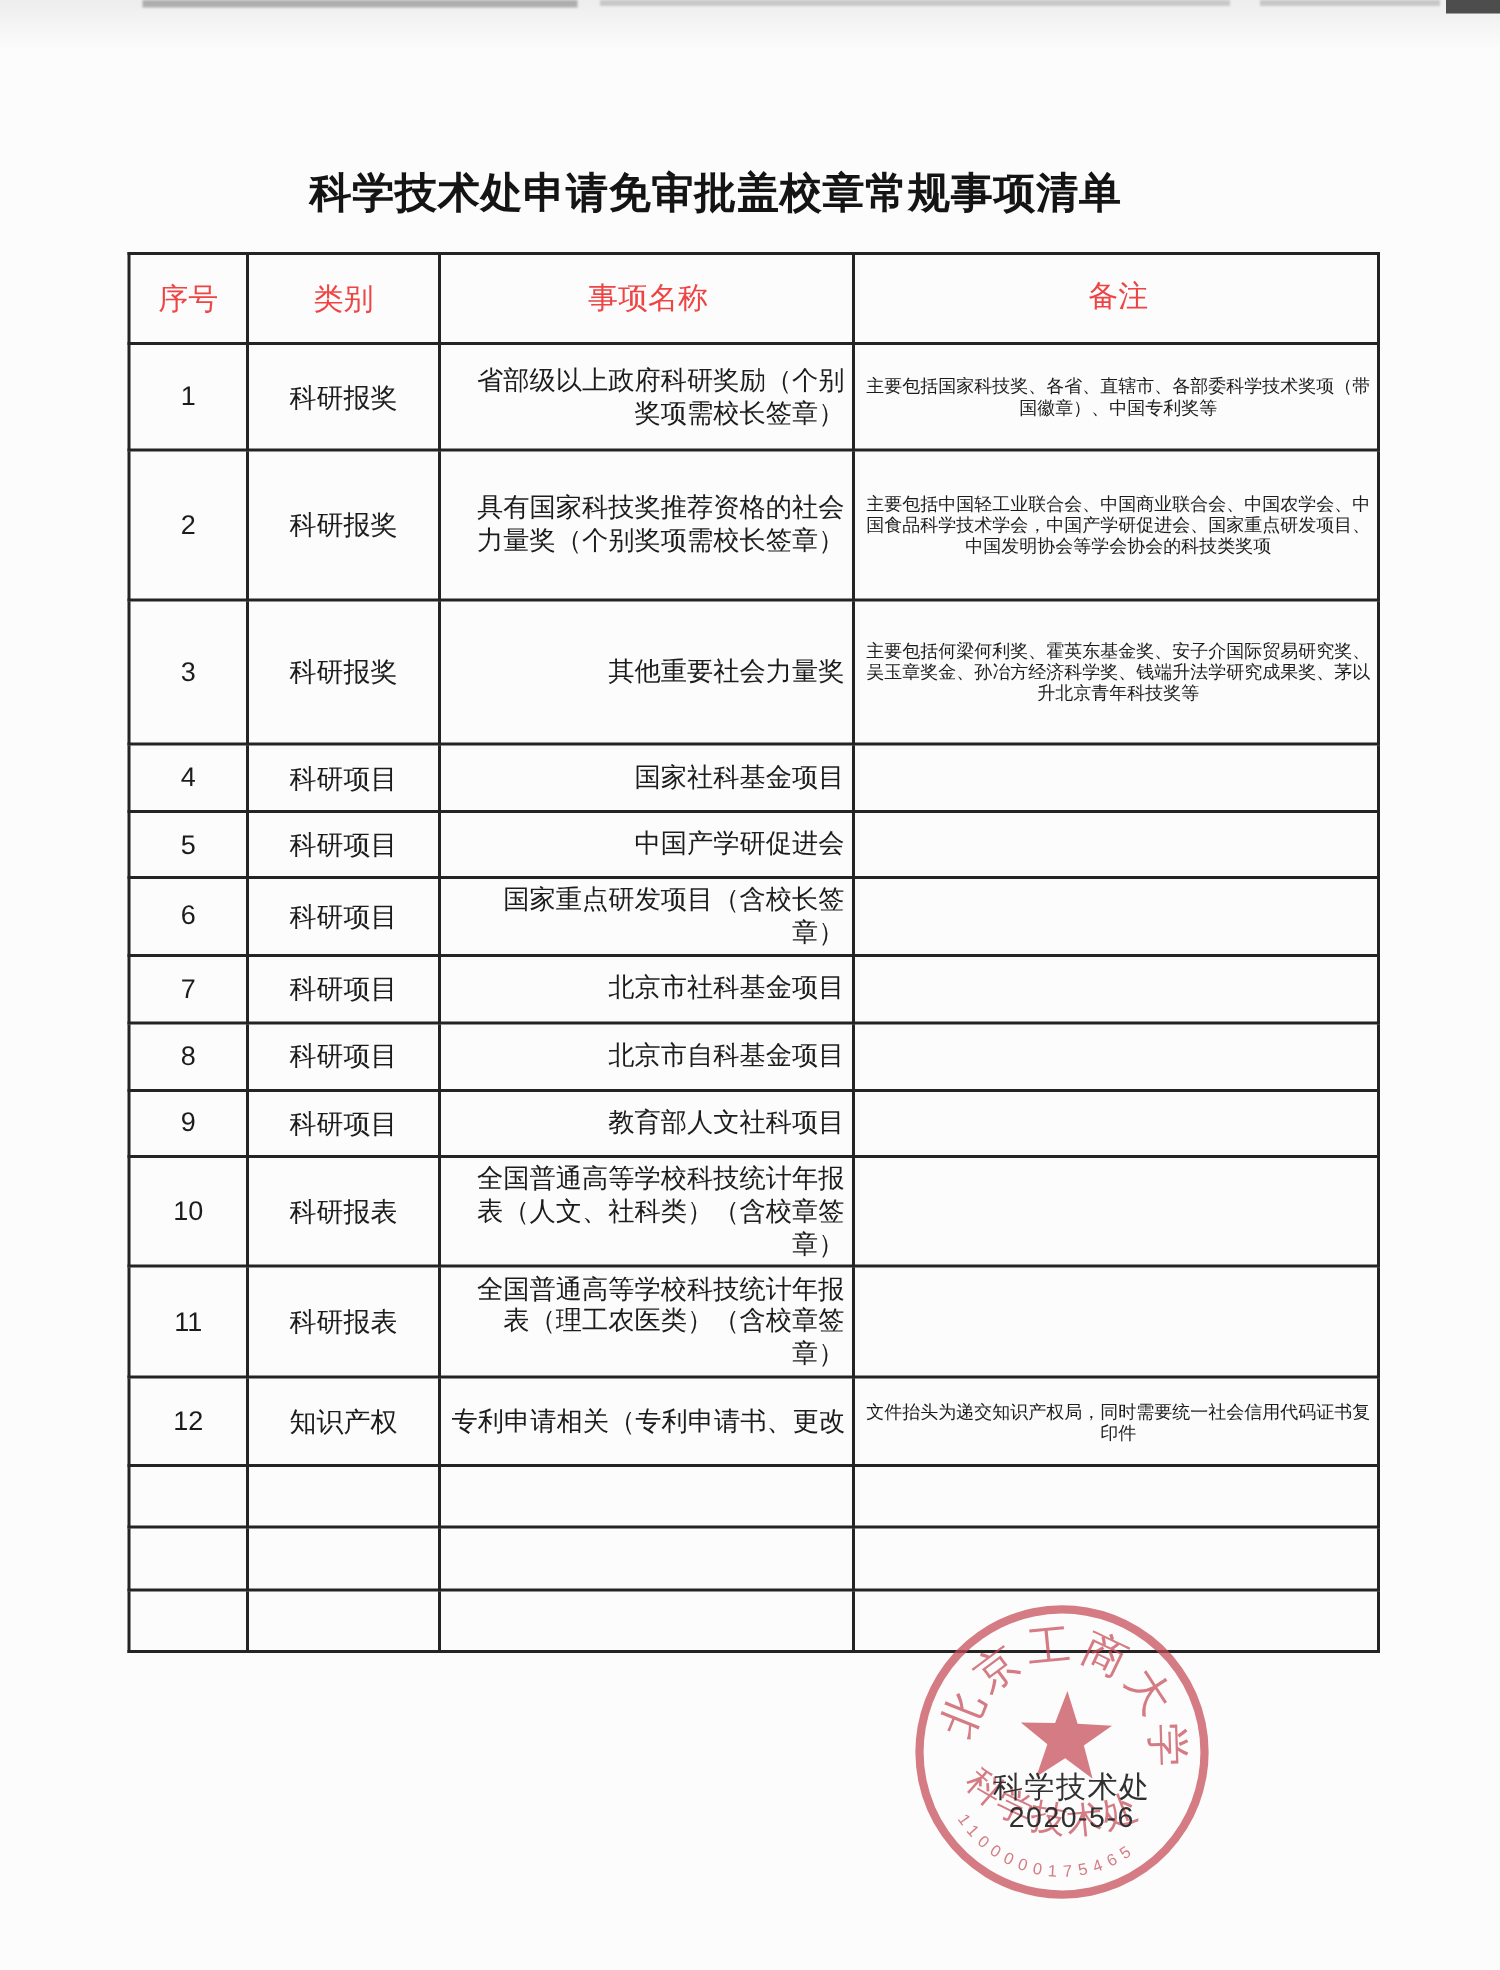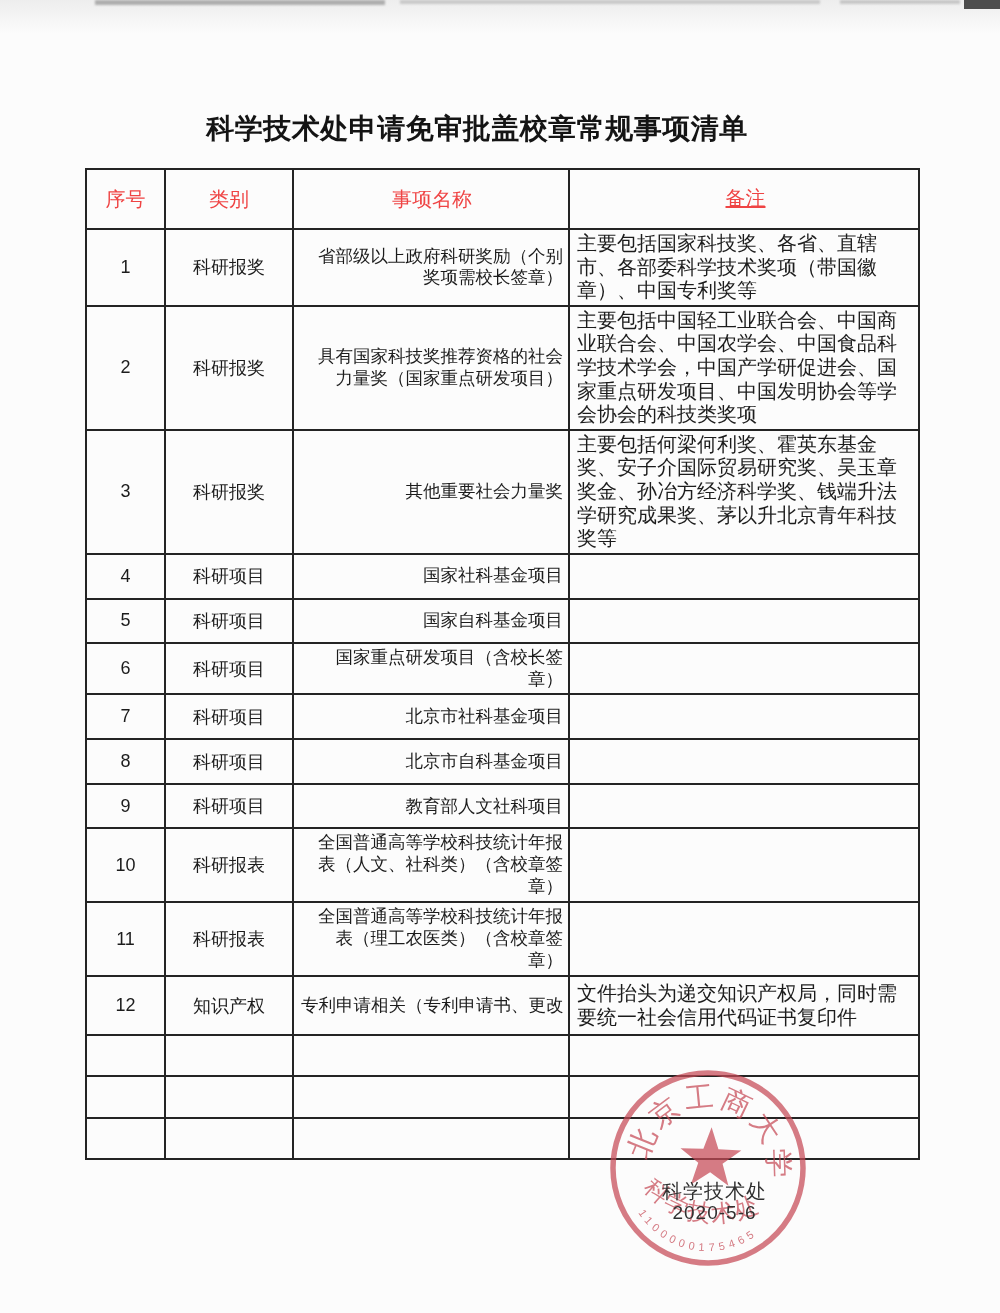--- a/index.html
+++ b/index.html
@@ -33,21 +33,21 @@
   table.items th, table.items td{
     border:2px solid #242424;
     vertical-align:middle;
     overflow:hidden;
   }
   table.items thead tr{height:60px;}
   table.items th{font-size:20px;font-weight:normal;text-align:center;color:#ef4444;}
   .col-no{width:73px;text-align:center;font-size:18px;padding:2px;}
   .col-category{width:122px;text-align:center;font-size:18px;padding:2px;margin-left:18px;}
   .col-item{width:262px;text-align:right;font-size:17.5px;line-height:1.25;padding:3px 5px 3px 7px;}
-  .col-remark{width:337px;text-align:left;font-size:20px;line-height:1.18;padding:2px 4px 2px 7px;}
+  .col-remark{width:337px;text-align:center;font-size:12px;line-height:1.18;padding:2px 4px 2px 7px;}
   .clip{white-space:nowrap;overflow:hidden;margin-left:12px;}
   .stamp-svg{position:absolute;left:603px;top:1063px;filter:blur(0.4px);}
   .stamp-caption{
     position:absolute;left:612px;width:205px;text-align:center;color:#303030;
   }
   .caption-dept{top:1178px;font-size:20px;letter-spacing:1px;}
   .caption-date{top:1202px;font-size:19px;letter-spacing:1px;}
 </style>
 </head>
 <body>
@@ -59,52 +59,52 @@
 <div class="artifact art4"></div>
 
 <h1 class="page-title">科学技术处申请免审批盖校章常规事项清单</h1>
 
 <table class="items">
   <thead>
     <tr>
       <th class="col-no">序号</th>
       <th class="col-category">类别</th>
       <th class="col-item" style="text-align:center;">事项名称</th>
-      <th class="col-remark" style="text-decoration:underline;">备注</th>
+      <th class="col-remark" style="">备注</th>
     </tr>
   </thead>
   <tbody>
       <tr style="height: 71px;">
         <td class="col-no">1</td>
         <td class="col-category">科研报奖</td>
         <td class="col-item">省部级以上政府科研奖励（个别奖项需校长签章）</td>
         <td class="col-remark">主要包括国家科技奖、各省、直辖市、各部委科学技术奖项（带国徽章）、中国专利奖等</td>
       </tr>
       <tr style="height: 100px;">
         <td class="col-no">2</td>
         <td class="col-category">科研报奖</td>
-        <td class="col-item">具有国家科技奖推荐资格的社会力量奖（国家重点研发项目）</td>
+        <td class="col-item">具有国家科技奖推荐资格的社会力量奖（个别奖项需校长签章）</td>
         <td class="col-remark">主要包括中国轻工业联合会、中国商业联合会、中国农学会、中国食品科学技术学会，中国产学研促进会、国家重点研发项目、中国发明协会等学会协会的科技类奖项</td>
       </tr>
       <tr style="height: 96px;">
         <td class="col-no">3</td>
         <td class="col-category">科研报奖</td>
         <td class="col-item">其他重要社会力量奖</td>
         <td class="col-remark">主要包括何梁何利奖、霍英东基金奖、安子介国际贸易研究奖、吴玉章奖金、孙冶方经济科学奖、钱端升法学研究成果奖、茅以升北京青年科技奖等</td>
       </tr>
       <tr style="height: 45px;">
         <td class="col-no">4</td>
         <td class="col-category">科研项目</td>
         <td class="col-item">国家社科基金项目</td>
         <td class="col-remark"></td>
       </tr>
       <tr style="height: 44px;">
         <td class="col-no">5</td>
         <td class="col-category">科研项目</td>
-        <td class="col-item">国家自科基金项目</td>
+        <td class="col-item">中国产学研促进会</td>
         <td class="col-remark"></td>
       </tr>
       <tr style="height: 47px;">
         <td class="col-no">6</td>
         <td class="col-category">科研项目</td>
         <td class="col-item">国家重点研发项目（含校长签章）</td>
         <td class="col-remark"></td>
       </tr>
       <tr style="height: 45px;">
         <td class="col-no">7</td>

